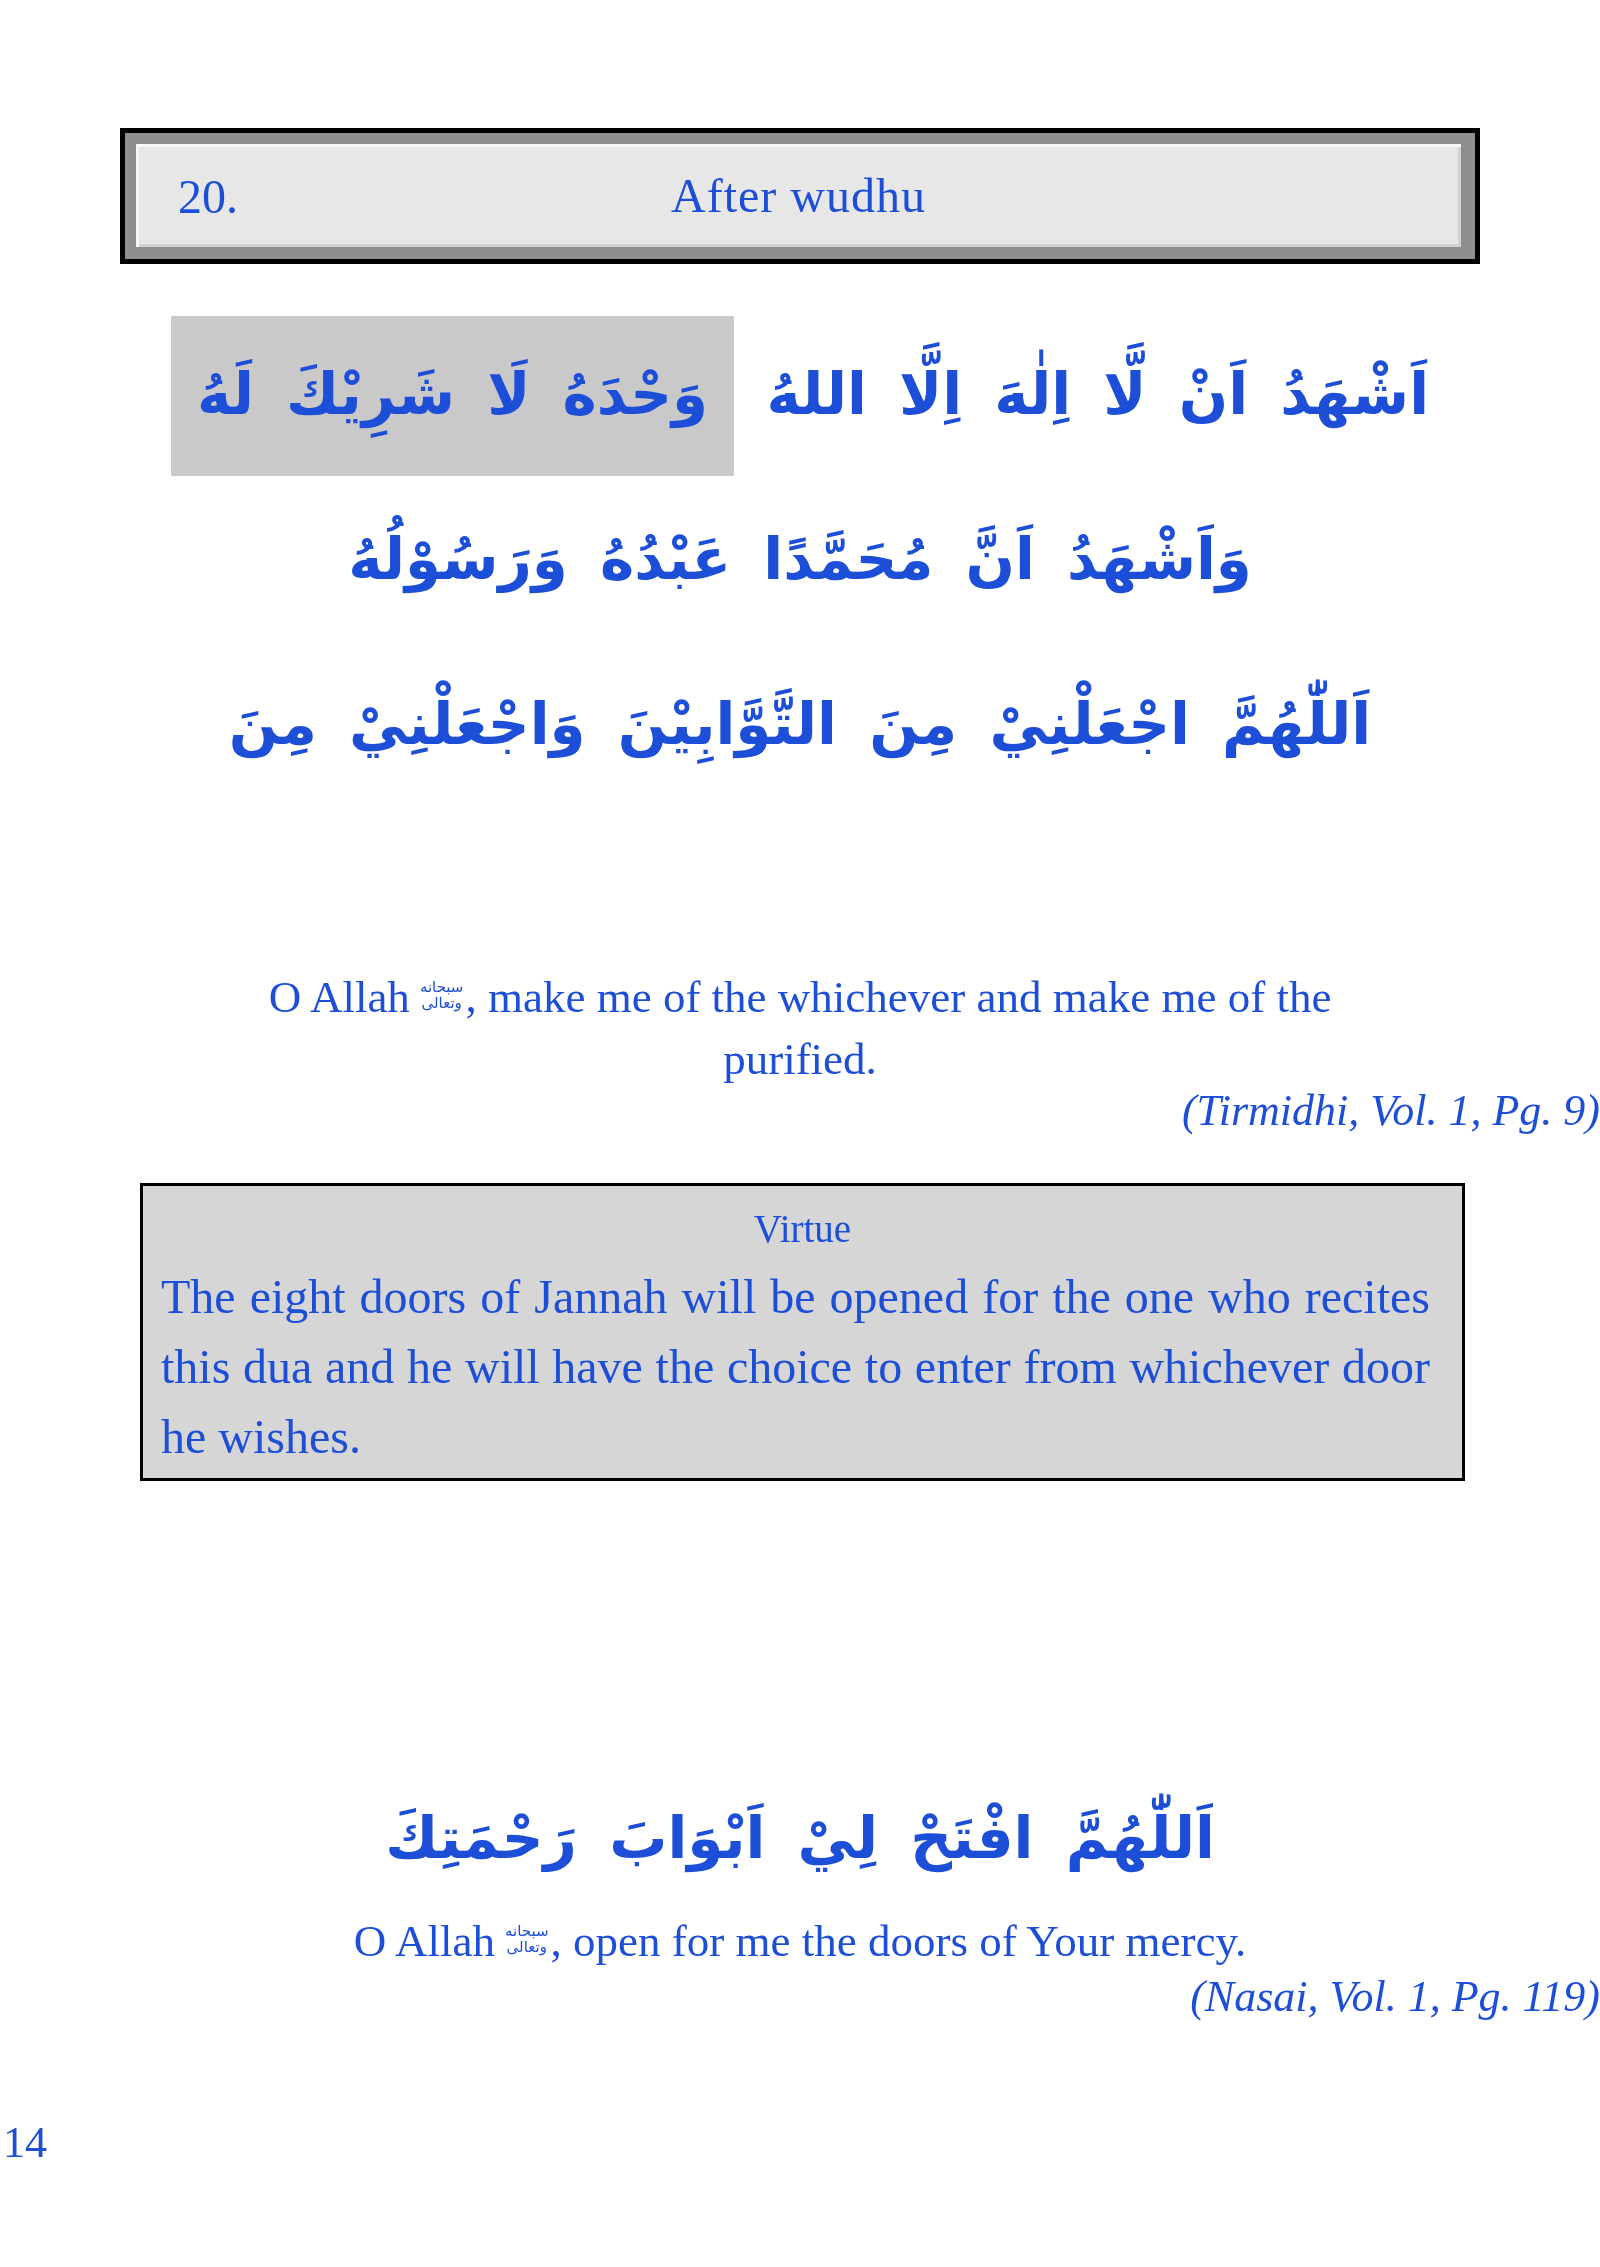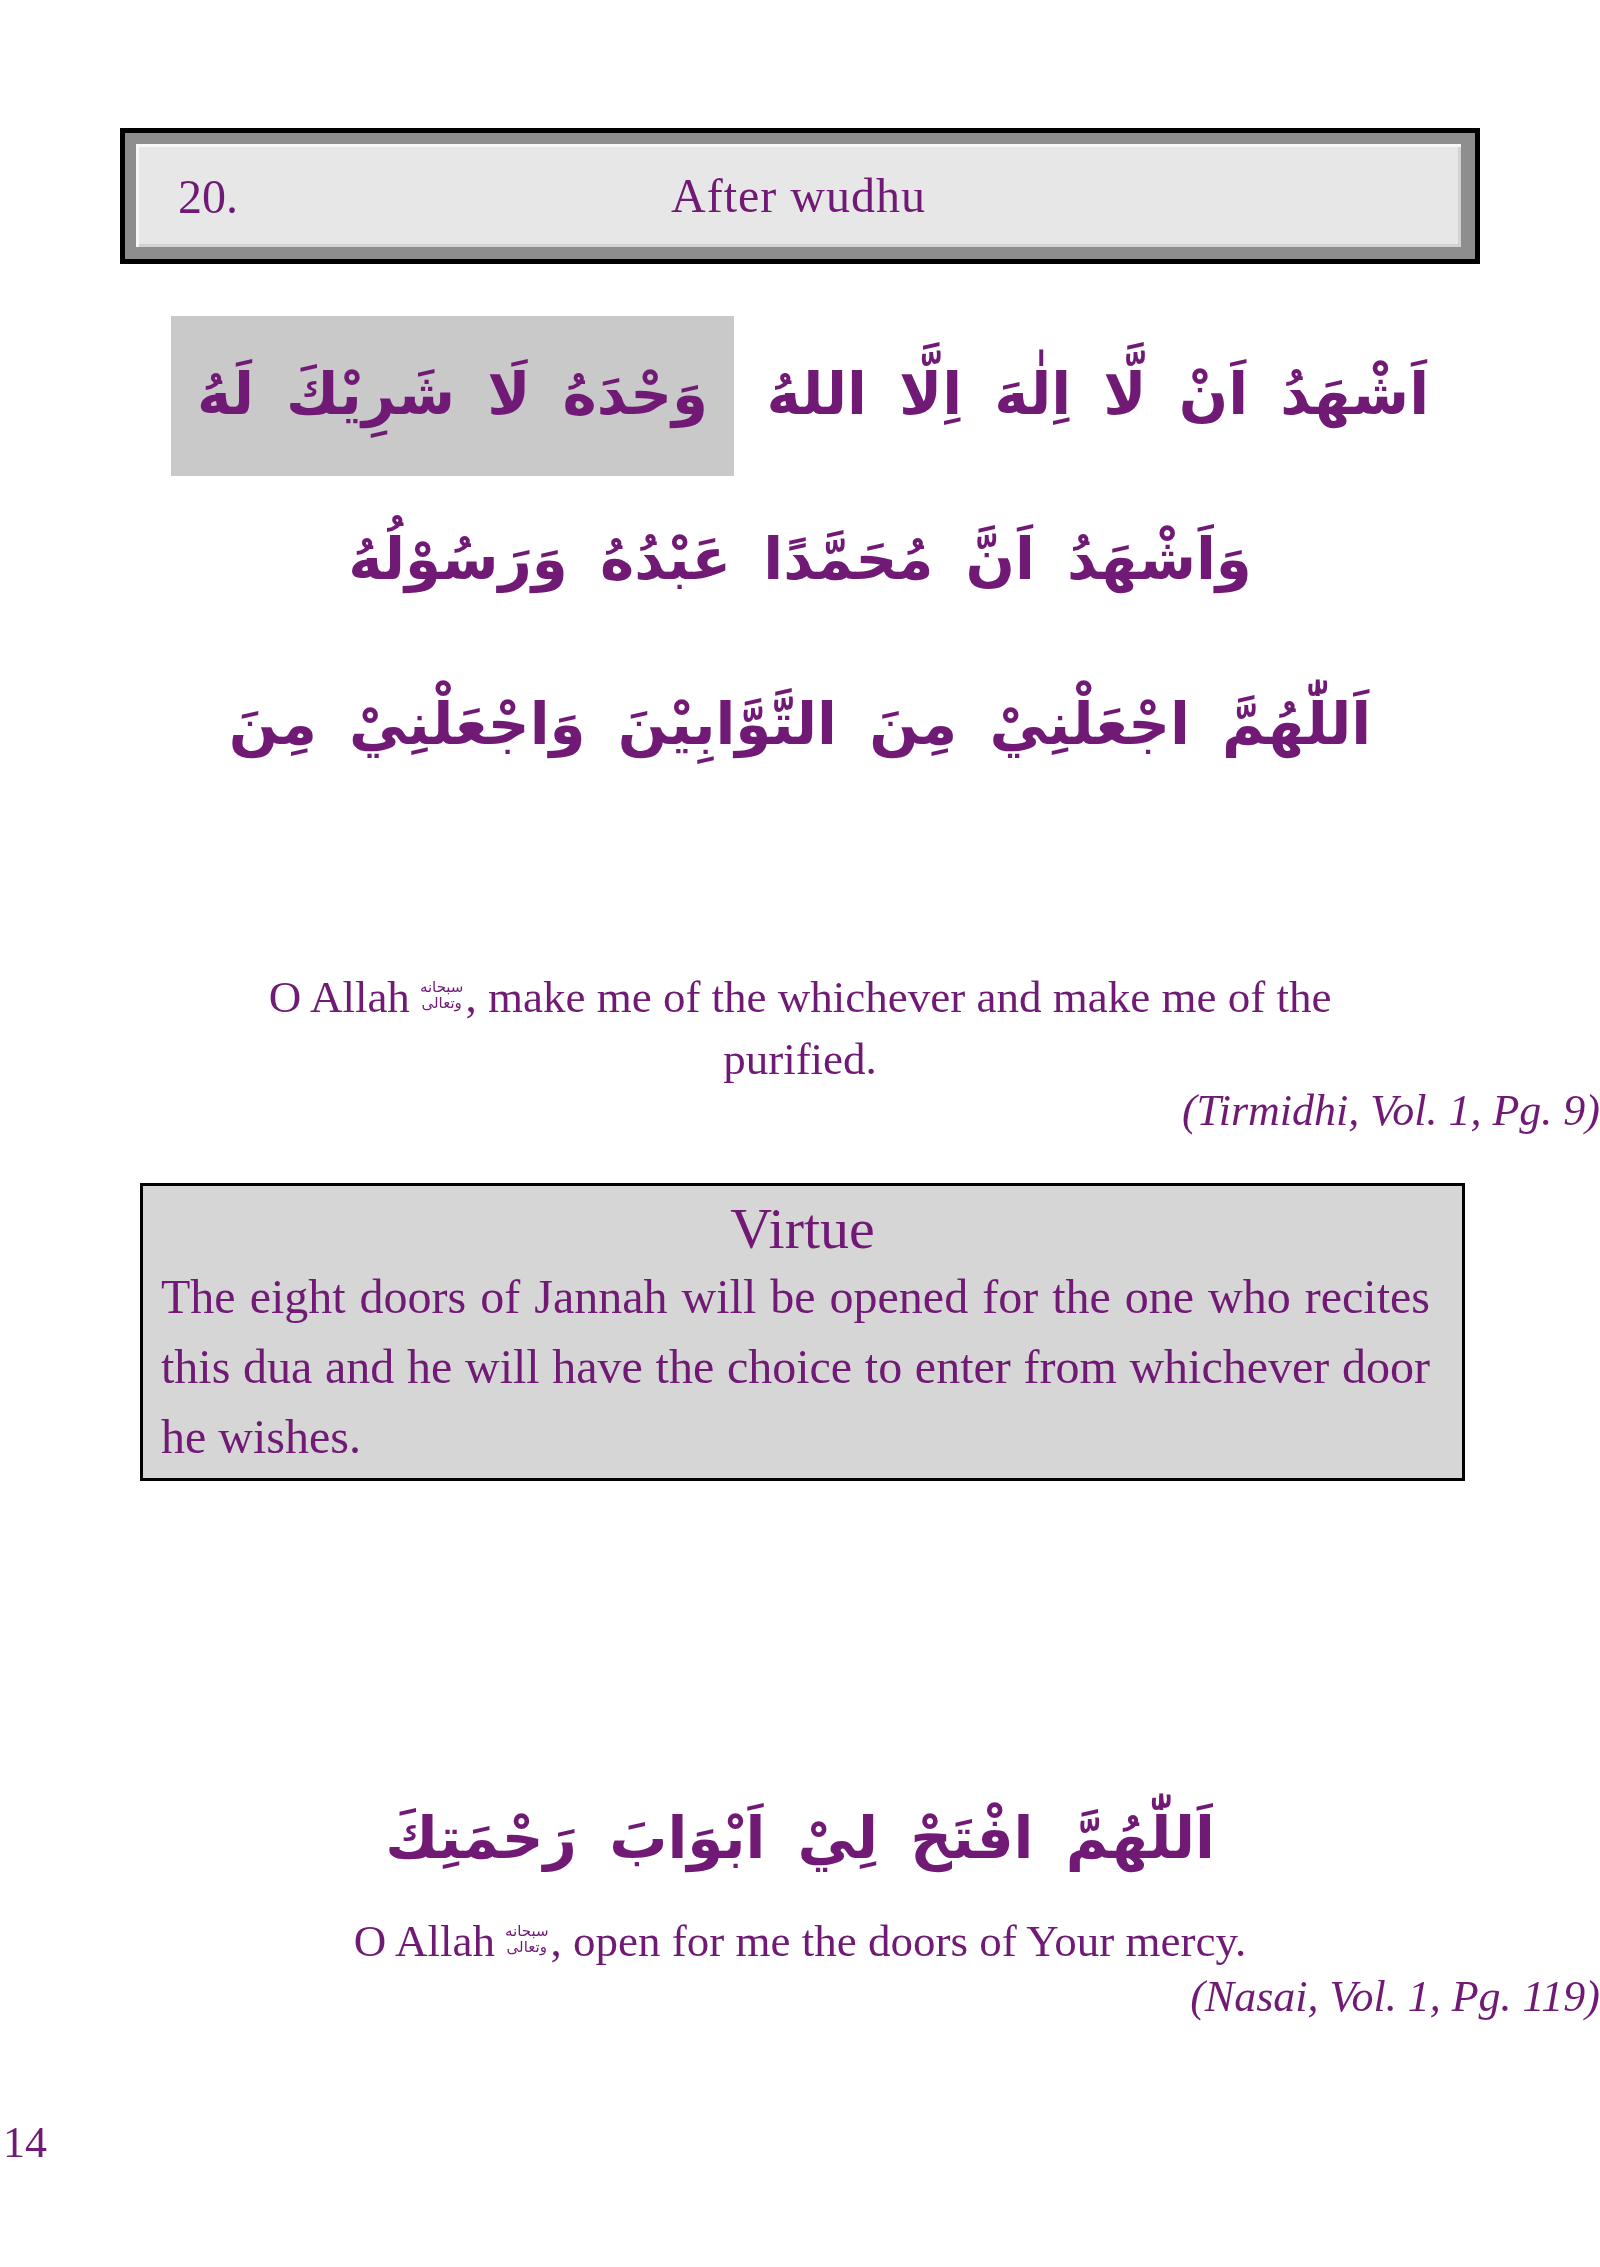--- a/index.html
+++ b/index.html
@@ -2,21 +2,21 @@
 <html><head>
 <meta charset="utf-8">
 <style>
   html,body { margin:0; padding:0; background:#ffffff; }
   .page {
     position: relative;
     width: 1600px;
     height: 2267px;
     background: #ffffff;
     font-family: "Liberation Serif", "DejaVu Serif", serif;
-    color: #701a75;
+    color: #1d4ed8;
     overflow: hidden;
   }
 
   
   .hdr {
     position: absolute;
     left: 120px;
     width: 1360px;
     height: 136px;
     border: 5px solid #000000;
@@ -104,21 +104,21 @@
     top: 1183px;
     width: 1325px;
     height: 298px;
     border: 3px solid #000000;
     background: #d6d6d6;
     box-sizing: border-box;
   }
   .virtue-title {
     margin-top: 12px;
     text-align: center;
-    font-size: 58px;
+    font-size: 39px;
     line-height: 62px;
   }
   .virtue-text {
     margin: 2px 32px 0 18px;
     font-size: 48px;
     line-height: 70px;
     text-align: justify;
   }
 
   .page-number {

